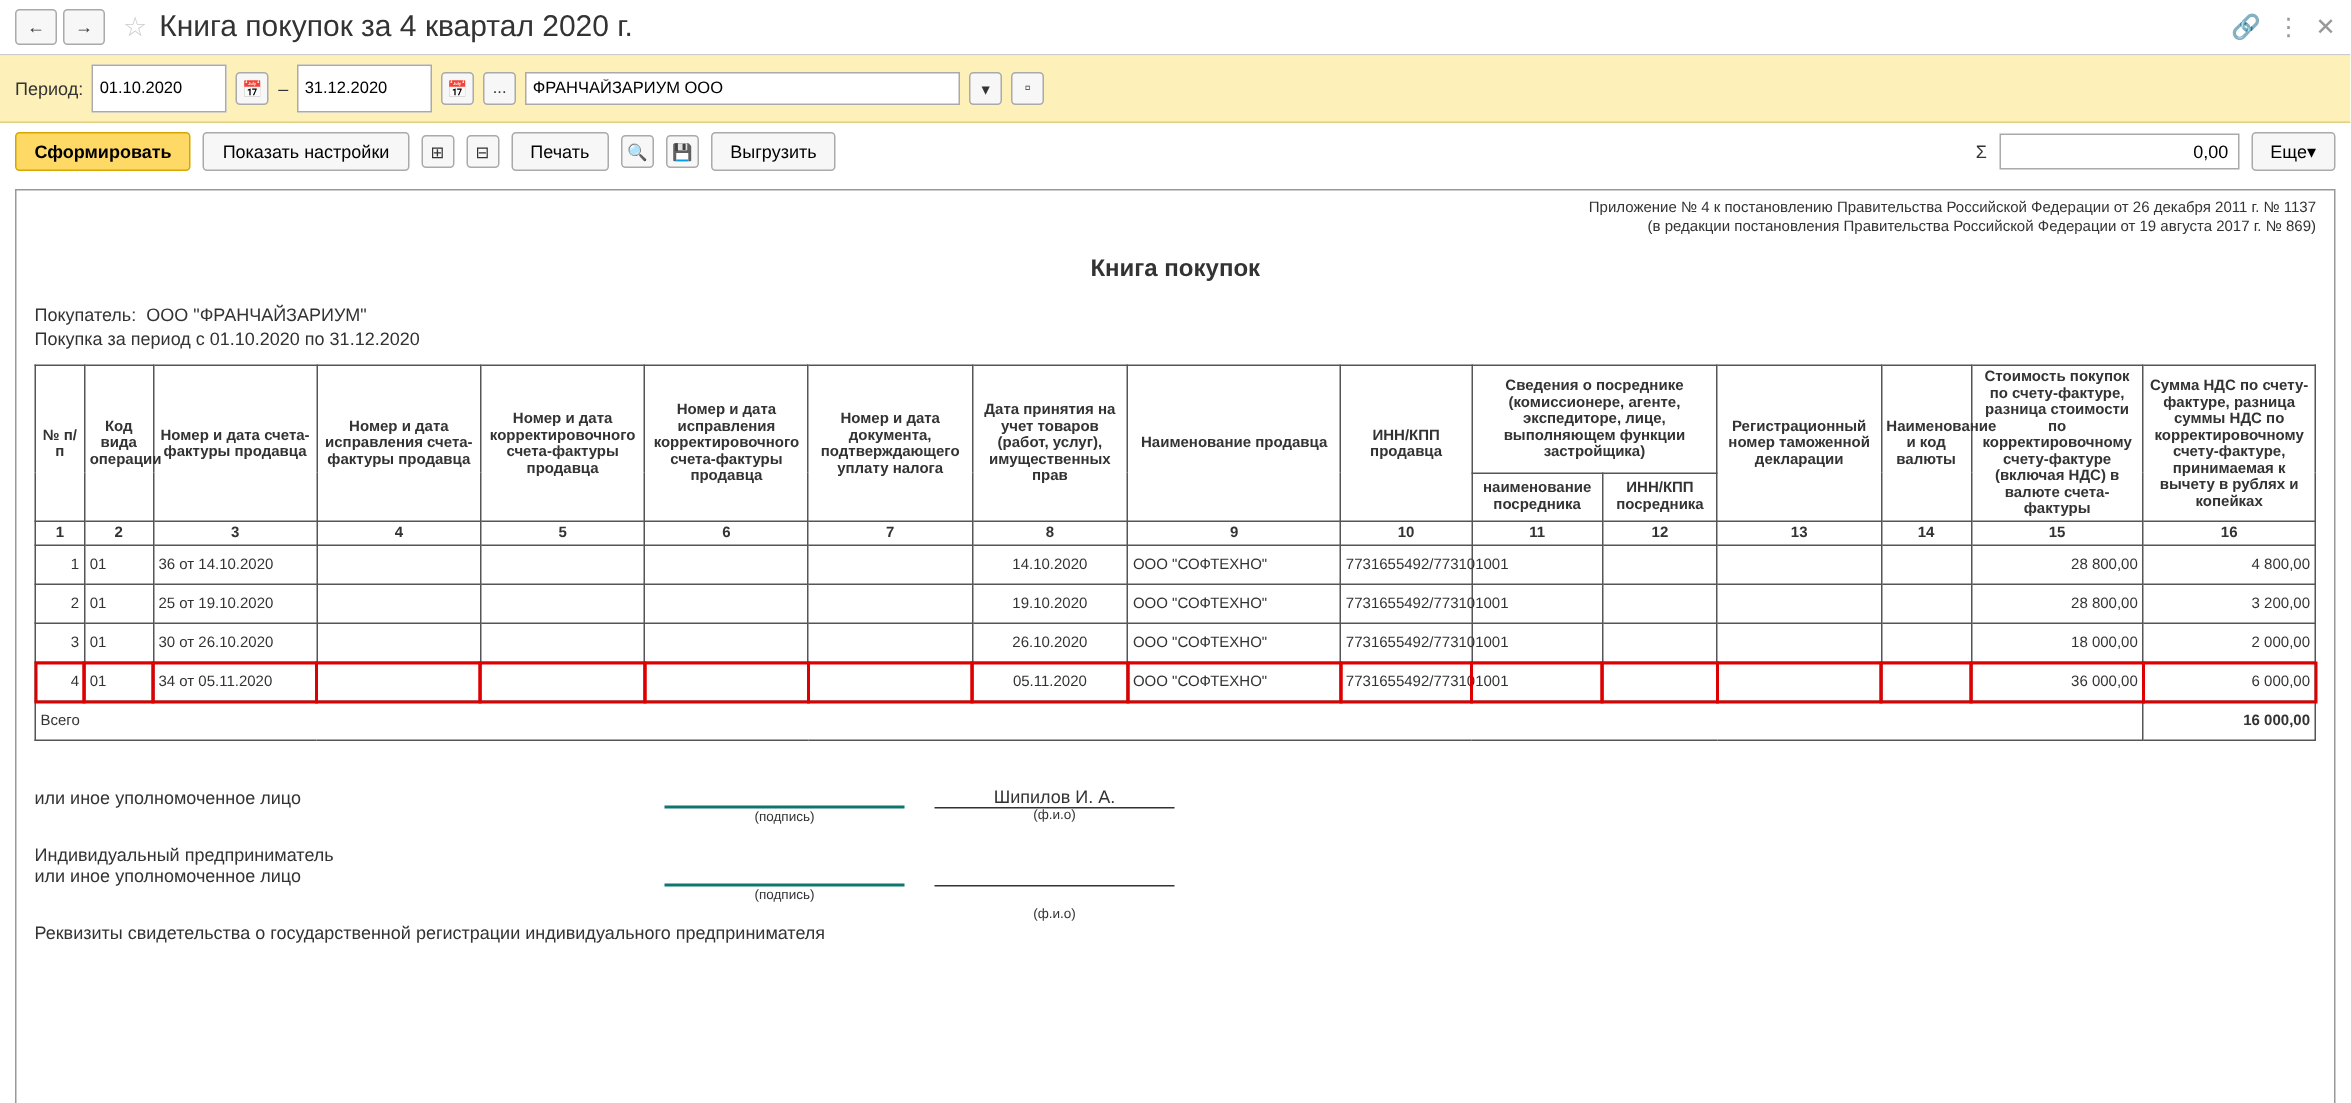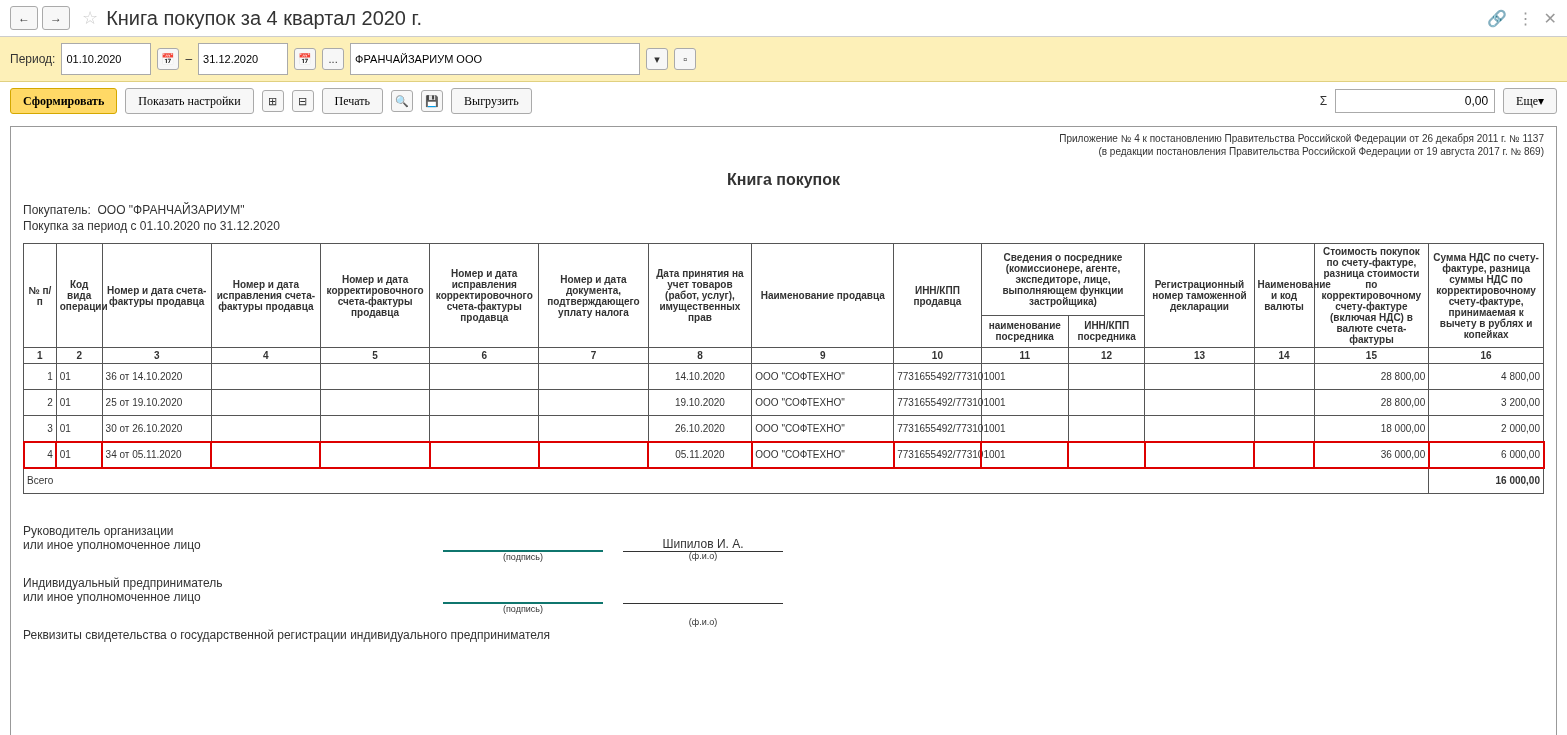--- a/index.html
+++ b/index.html
@@ -7,23 +7,23 @@
 .titlebar { display: flex; align-items: center; padding: 6px 10px; border-bottom: 1px solid #ccc; }
 .nav-btn { width: 28px; height: 24px; border: 1px solid #aaa; background: #f7f7f7; display: flex; align-items: center; justify-content: center; cursor: pointer; margin-right: 4px; border-radius: 3px; }
 .star { margin: 0 8px; color: #ccc; font-size: 18px; cursor: pointer; }
 .title { font-size: 20px; font-weight: normal; }
 .title-right { margin-left: auto; display: flex; gap: 10px; align-items: center; }
 .title-right span { color: #999; cursor: pointer; font-size: 16px; }
 .yellowbar { background: #fdf0b8; padding: 6px 10px; display: flex; align-items: center; gap: 6px; border-bottom: 1px solid #e0d080; }
 .yellowbar label { font-size: 12px; }
 .date-input { width: 90px; height: 32px; border: 1px solid #aaa; padding: 2px 4px; font-size: 11px; background: #fff; }
 .icon-btn { width: 22px; height: 22px; border: 1px solid #aaa; background: #f7f7f7; display: flex; align-items: center; justify-content: center; cursor: pointer; border-radius: 3px; font-size: 11px; }
-.org-input { width: 290px; height: 32px; border: 1px solid #aaa; padding: 2px 4px; font-size: 11px; background: #fff; }
+.org-input { width: 290px; height: 22px; border: 1px solid #aaa; padding: 2px 4px; font-size: 11px; background: #fff; }
 .toolbar { padding: 6px 10px; display: flex; align-items: center; gap: 8px; }
-.btn { height: 26px; padding: 0 12px; border: 1px solid #aaa; background: #f7f7f7; cursor: pointer; border-radius: 3px; font-size: 12px; display: flex; align-items: center; font-family: Liberation Serif, serif; }
+.btn { height: 26px; padding: 0 12px; border: 1px solid #aaa; background: #f7f7f7; cursor: pointer; border-radius: 3px; font-size: 12px; display: flex; align-items: center; }
 .btn-primary { background: #ffd966; border-color: #d4a800; font-weight: bold; }
 .toolbar-right { margin-left: auto; display: flex; gap: 8px; align-items: center; }
 .sum-input { width: 160px; height: 24px; border: 1px solid #aaa; text-align: right; padding: 2px 6px; font-size: 12px; }
 .report-area { margin: 6px 10px; border: 1px solid #999; padding: 4px 12px 20px 12px; overflow: auto; height: 620px; }
 .annotation { text-align: right; font-size: 10px; color: #333; margin-top: 2px; }
 .report-title { text-align: center; font-size: 16px; font-weight: bold; margin: 14px 0; }
 .report-info { font-size: 12px; margin: 2px 0; }
 table.data { border-collapse: collapse; width: 100%; margin-top: 10px; font-size: 10px; table-layout: fixed; }
 table.data th, table.data td { border: 1px solid #555; padding: 2px 3px; vertical-align: middle; }
 table.data th { text-align: center; font-weight: bold; background: #fff; }
@@ -229,21 +229,20 @@
       <tr>
         <td colspan="15" class="total-label">Всего</td>
         <td class="num-col" style="font-weight:bold">16 000,00</td>
       </tr>
     </tfoot>
   </table>
 
   <div class="sig-area">
     <div class="sig-row">
       <div class="sig-label">
-        <div>Руководитель организации</div>
         <div>или иное уполномоченное лицо</div>
       </div>
       <div class="sig-line">
           <div class="sig-caption">(подпись)</div>
         </div>
       <div class="sig-name"><span>Шипилов И. А.</span><div class="sig-name-caption">(ф.и.о)</div></div>
     </div>
     <div class="sig-row" style="margin-top:24px">
       <div class="sig-label">
         <div>Индивидуальный предприниматель</div>

